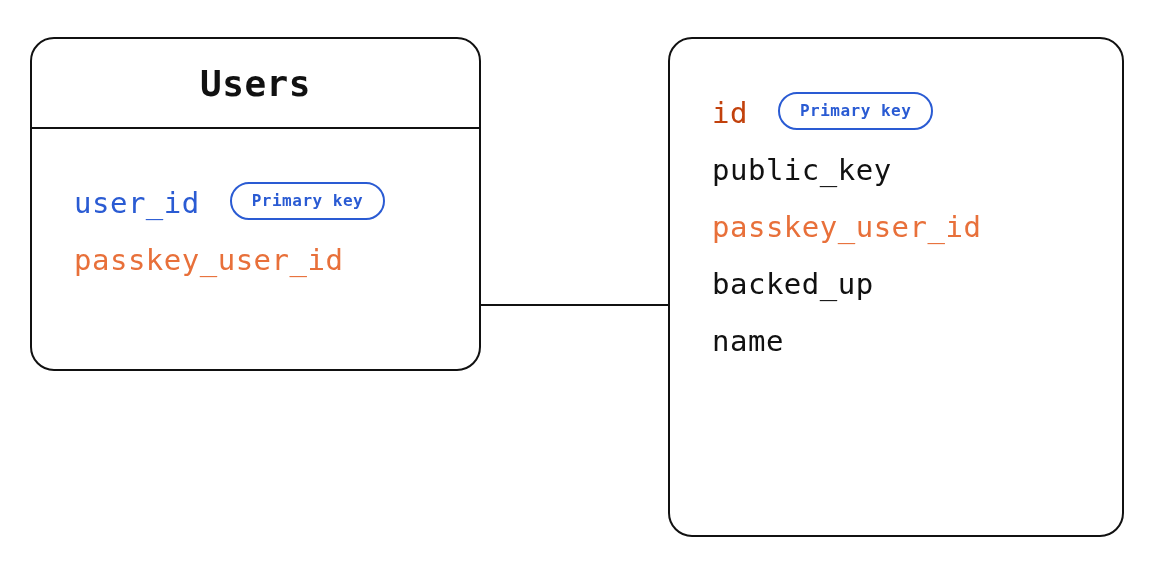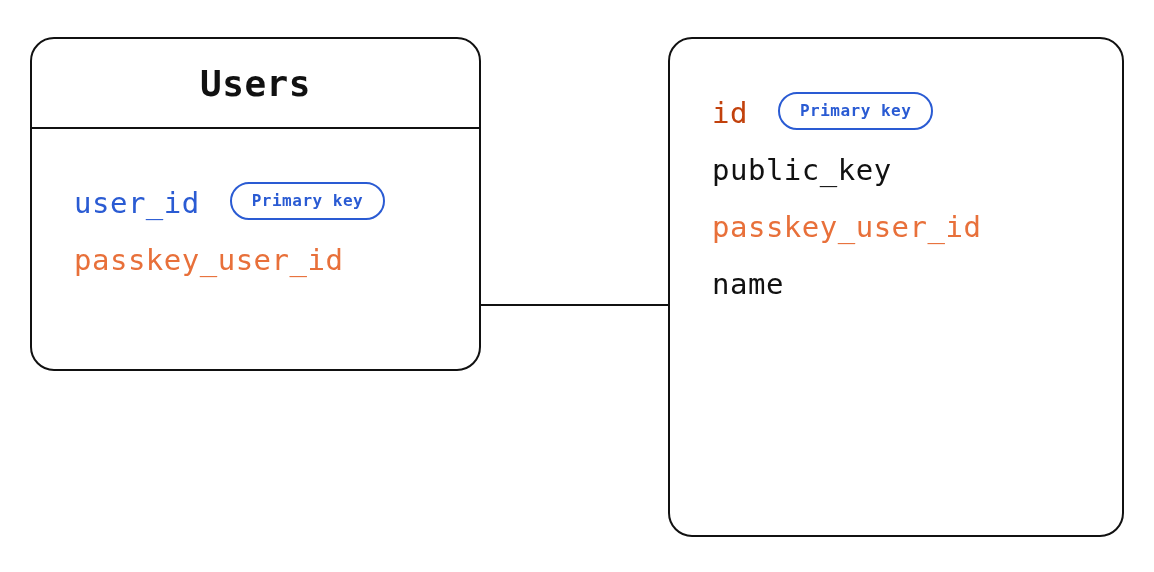--- a/index.html
+++ b/index.html
@@ -115,18 +115,21 @@
           <span class="field-name" style="color: #c2410c;">id</span>
           <span class="badge">Primary key</span>
         </div>
         <div class="field-row">
           <span class="field-name" style="color: rgb(17, 17, 17);">public_key</span>
         </div>
         <div class="field-row">
           <span class="field-name" style="color: rgb(232, 112, 58);">passkey_user_id</span>
         </div>
         <div class="field-row">
+          <span class="field-name" style="color: rgb(17, 17, 17);">backed_up</span>
+        </div>
+        <div class="field-row">
           <span class="field-name" style="color: rgb(17, 17, 17); margin-top: 36px;">name</span>
         </div>
       </div>
   </div>
 
 </div>
 
 </body></html>

